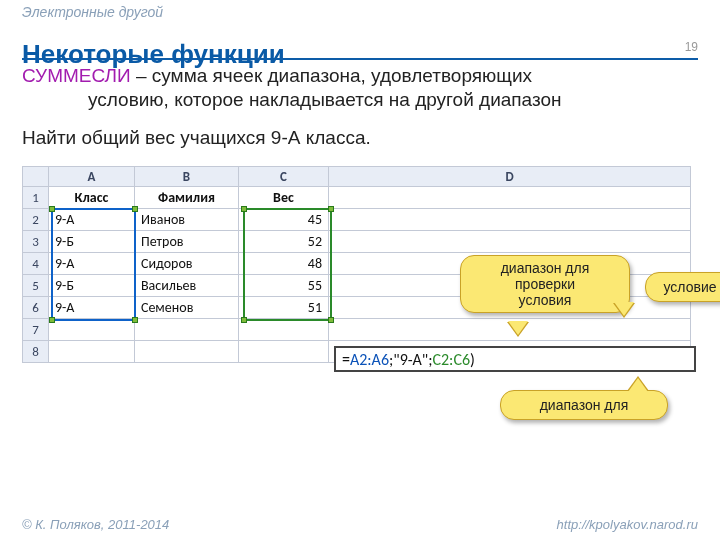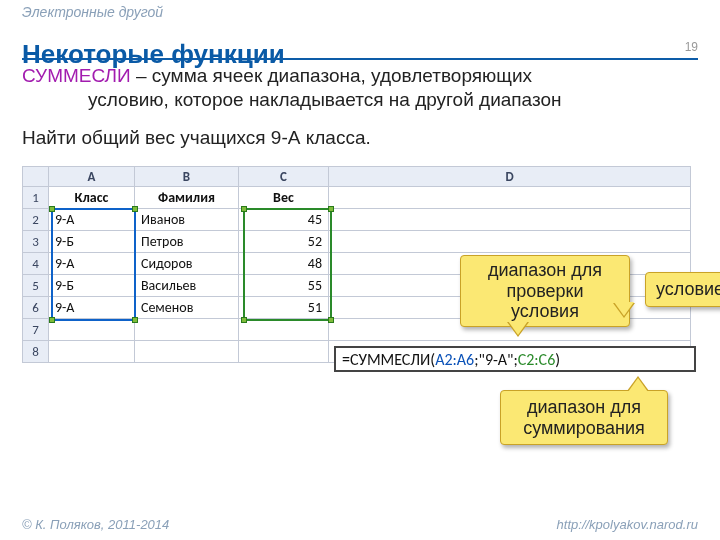--- a/index.html
+++ b/index.html
@@ -49,21 +49,21 @@
   
   .formula-wrap { position:absolute; left: 312px; top: 180px; width: 362px; }
   .formula-box { border: 2px solid #444; background:#fff; padding: 3px 6px; font-size: 16px; height:26px; display:flex; align-items:center; }
   .formula-box span.eq { color:#111; }
   .formula-box span.fn { color:#111; }
   .formula-box span.r1 { color:#0b52b8; }
   .formula-box span.str { color:#111; }
   .formula-box span.r2 { color:#2a8a2a; }
 
   
-  .callout { position:absolute; background:#fbe873; border:1px solid #c9a227; border-radius:4px; box-shadow: 2px 3px 4px rgba(0,0,0,0.3); padding:4px 10px; font-size:18px; text-align:center; color:#222; line-height:1.15; }
+  .callout { position:absolute; background:#fbe873; border:1px solid #c9a227; border-radius:14px; box-shadow: 2px 3px 4px rgba(0,0,0,0.3); padding:4px 10px; font-size:14px; text-align:center; color:#222; line-height:1.15; }
   .co1 { left: 460px; top: 255px; width:170px; }
   .co2 { left: 645px; top: 272px; width:90px; padding:6px 0;}
   .co3 { left: 500px; top: 390px; width:168px; padding:6px 8px;}
   .stem { position:absolute; width:0; height:0; }
   .stemDown { border-left:10px solid transparent; border-right:10px solid transparent; border-top:14px solid #fbe873; }
   .stemDownO{ border-left:11px solid transparent; border-right:11px solid transparent; border-top:15px solid #c9a227; }
   .stemUp   { border-left:10px solid transparent; border-right:10px solid transparent; border-bottom:14px solid #fbe873; }
   .stemUpO  { border-left:11px solid transparent; border-right:11px solid transparent; border-bottom:15px solid #c9a227; }
 
   .footer-left { position:absolute; bottom:8px; left:22px; color:#8aa0b8; font-style:italic; font-size:13px; }
@@ -162,21 +162,20 @@
   <div class="sel selC" style="border-color:#2a8a2a;">
     <div class="handle h1"></div>
       <div class="handle h2"></div>
       <div class="handle h3"></div>
       <div class="handle h4"></div>
   </div>
 
   <div class="formula-wrap">
     <div class="formula-box">
       <span class="eq">=</span>
-        <span class="fn">СУММЕСЛИ(</span>
         <span class="r1">A2:A6</span>
         <span class="str">;"</span>
         <span class="str">9-А</span>
         <span class="str">";</span>
         <span class="r2">C2:C6</span>
         <span class="fn">)</span>
     </div>
   </div>
 </div>
 
@@ -189,19 +188,18 @@
 <div class="stem stemDown" style="left:508px; top:321px;"></div>
 
 <div class="callout co2">
   <span>условие</span>
 </div>
 <div class="stem stemDownO" style="left:613px; top:303px;"></div>
 <div class="stem stemDown" style="left:614px; top:302px;"></div>
 
 <div class="callout co3">
   <span>диапазон для</span><br>
-  <span>суммирования</span>
 </div>
 <div class="stem stemUpO" style="left:627px; top:376px;"></div>
 <div class="stem stemUp" style="left:628px; top:378px;"></div>
 
 <div class="footer-left">© К. Поляков, 2011-2014</div>
 <div class="footer-right">http://kpolyakov.narod.ru</div>
 
 </body></html>

